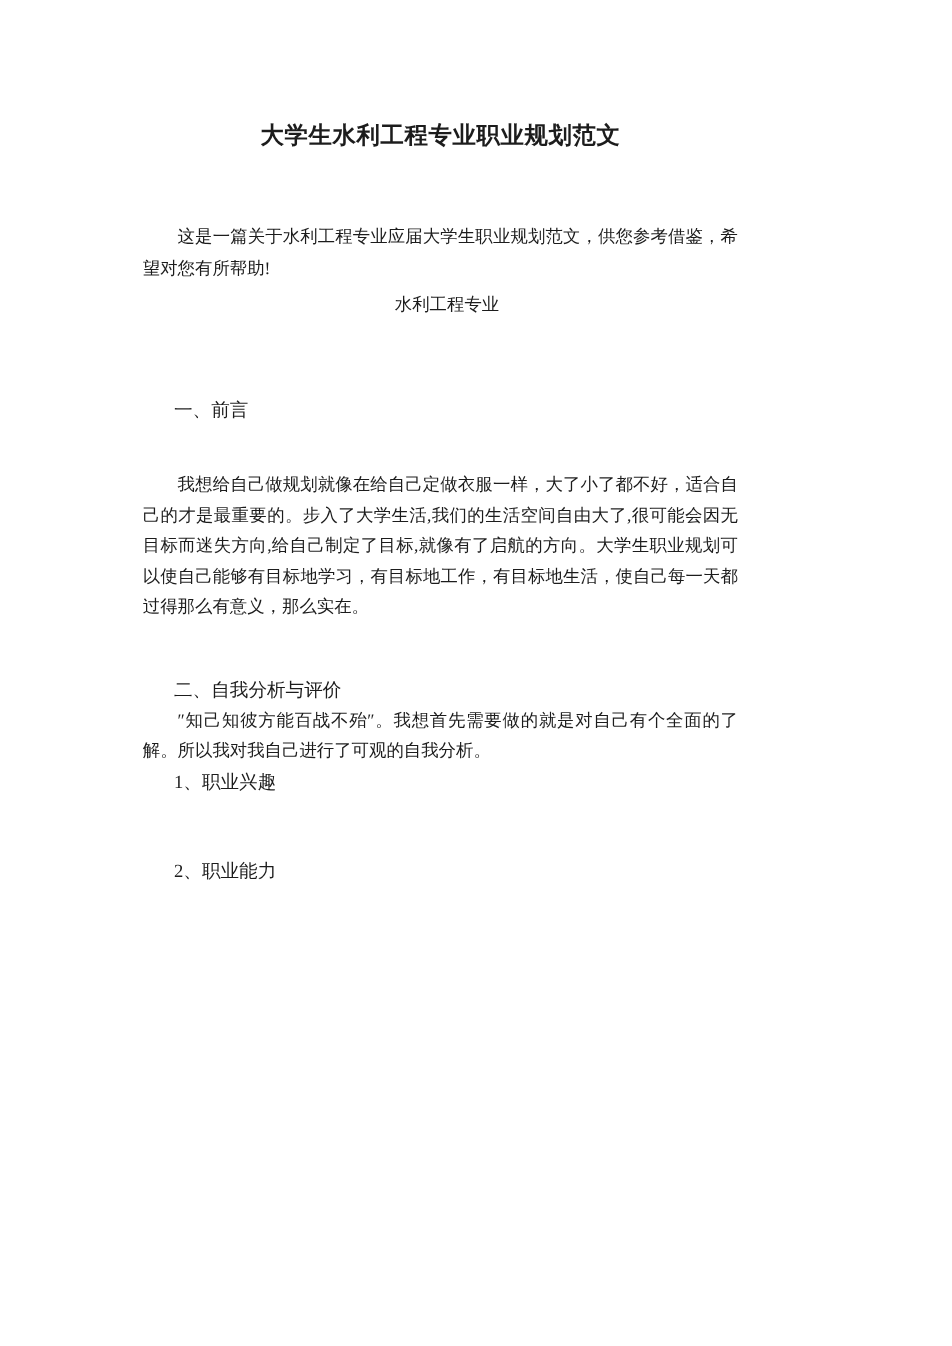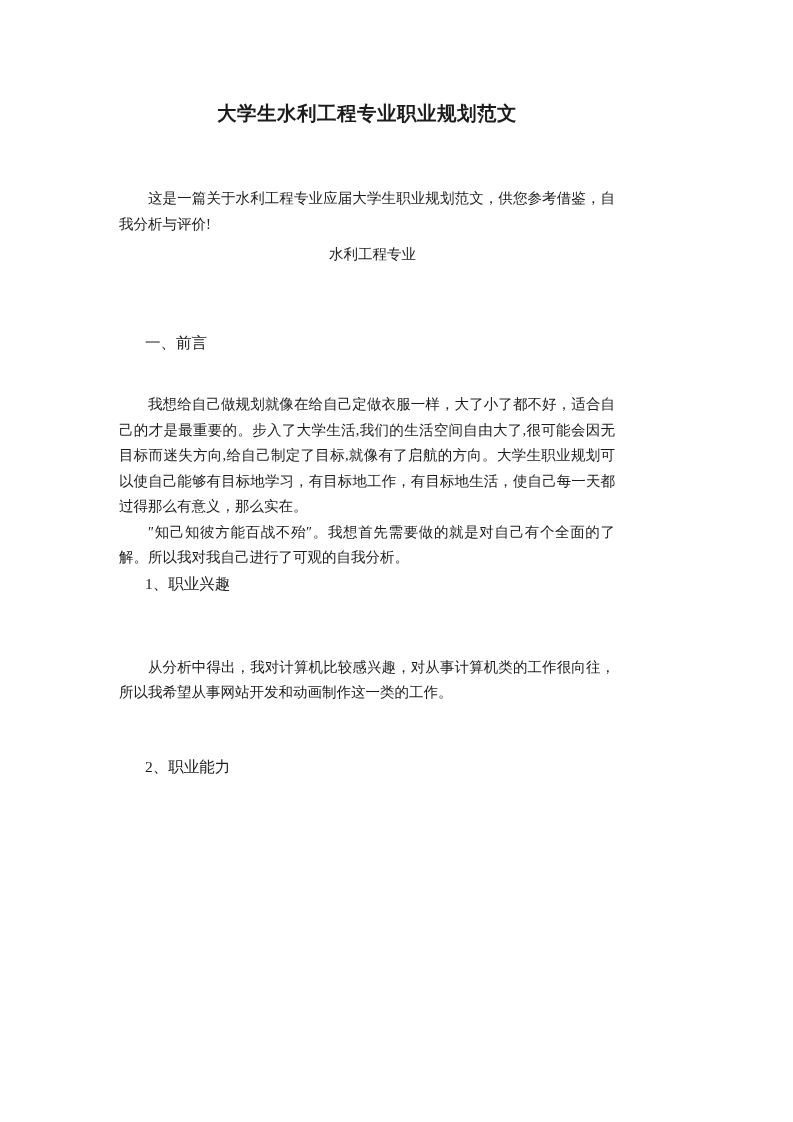--- a/index.html
+++ b/index.html
@@ -61,30 +61,30 @@
   .p-sec3 { margin-top: 58px; }
   .h-sec4 { margin-top: 48px; }
 </style>
 </head>
 <body>
 
 <div class="page">
 
   <h1 class="doc-title">大学生水利工程专业职业规划范文</h1>
 
-  <p class="para intro">这是一篇关于水利工程专业应届大学生职业规划范文，供您参考借鉴，自我分析与评价!</p>
+  <p class="para intro">这是一篇关于水利工程专业应届大学生职业规划范文，供您参考借鉴，希望对您有所帮助!</p>
 
   <p class="subtitle">水利工程专业</p>
 
   <p class="heading h-sec1">一、前言</p>
 
   <p class="para p-sec1">我想给自己做规划就像在给自己定做衣服一样，大了小了都不好，适合自己的才是最重要的。步入了大学生活,我们的生活空间自由大了,很可能会因无目标而迷失方向,给自己制定了目标,就像有了启航的方向。大学生职业规划可以使自己能够有目标地学习，有目标地工作，有目标地生活，使自己每一天都过得那么有意义，那么实在。</p>
 
+  <p class="heading h-sec2">二、自我分析与评价</p>
 
   <p class="para p-sec2">″知己知彼方能百战不殆″。我想首先需要做的就是对自己有个全面的了解。所以我对我自己进行了可观的自我分析。</p>
 
   <p class="heading h-sec3">1、职业兴趣</p>
 
-  <p class="para p-sec3">从分析中得出，我对计算机比较感兴趣，对从事计算机类的工作很向往，所以我希望从事网站开发和动画制作这一类的工作。</p>
 
   <p class="heading h-sec4">2、职业能力</p>
 
 </div>
 
 </body></html>

